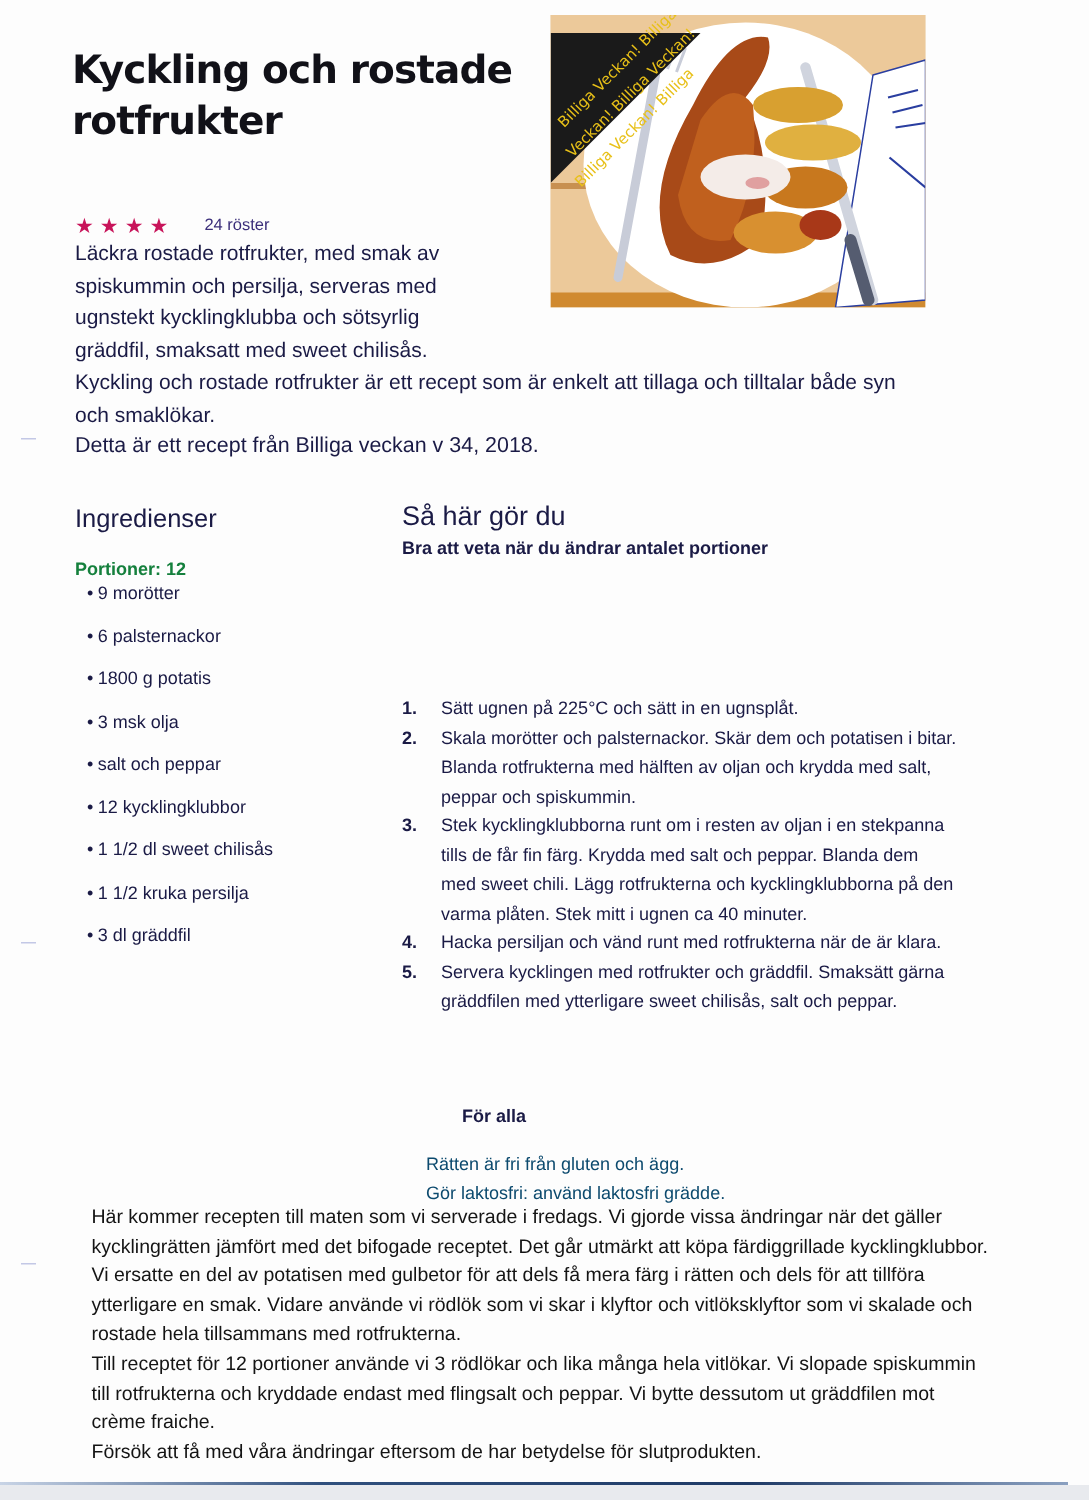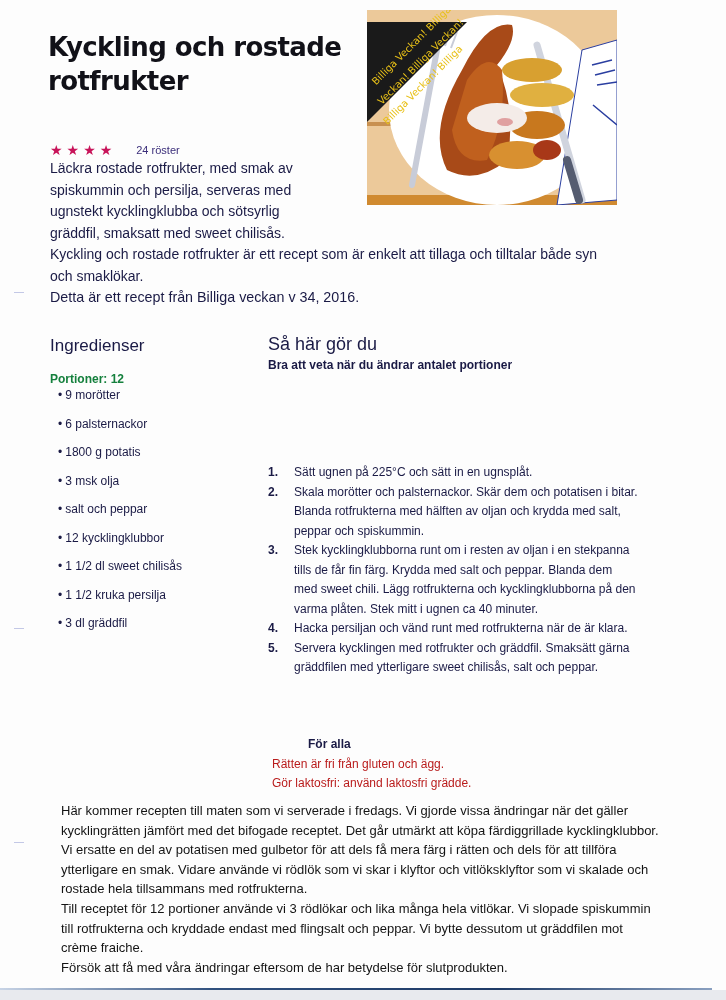--- a/index.html
+++ b/index.html
@@ -72,21 +72,21 @@
   }
   .steps .num { width: 26px; flex: 0 0 26px; font-weight: bold; }
   .steps .txt { flex: 1; }
 
   .allergy-h {
     position: absolute; left: 272px; top: 737px;
     font-size: 12px; font-weight: bold; color: #1a1a45; padding-left: 36px;
   }
   .allergy-p {
     position: absolute; left: 272px; top: 755px;
-    font-size: 12px; line-height: 19px; color: #b91c1c; margin: 0;
+    font-size: 12px; line-height: 19px; color: #0c4a6e; margin: 12px;
   }
 
   .note {
     position: absolute; left: 61px; top: 801px; width: 600px;
     font-size: 13px; line-height: 19.6px; color: #141414; margin: 0;
   }
 
   .bottom-line {
     position: absolute; left: 0; top: 988px; width: 712px; height: 2px;
     background: linear-gradient(to right, #c8d4e6, #30507e 30%, #1e3a66 70%, #8aa0c0);
@@ -144,21 +144,21 @@
   </div>
 
   <p class="intro">
     <span class="short">Läckra rostade rotfrukter, med smak av</span>
     <span class="short">spiskummin och persilja, serveras med</span>
     <span class="short">ugnstekt kycklingklubba och sötsyrlig</span>
     <span class="short">gräddfil, smaksatt med sweet chilisås.</span>
     <span>Kyckling och rostade rotfrukter är ett recept som är enkelt att tillaga och tilltalar både syn och smaklökar.</span>
   </p>
 
-  <p class="source">Detta är ett recept från Billiga veckan v 34, 2016.</p>
+  <p class="source">Detta är ett recept från Billiga veckan v 34, 2018.</p>
 
   <h2 class="ing-h">Ingredienser</h2>
   <div class="portions">Portioner: 12</div>
   <ul class="ing-list">
     <li>9 morötter</li>
     <li>6 palsternackor</li>
     <li>1800 g potatis</li>
     <li>3 msk olja</li>
     <li>salt och peppar</li>
     <li>12 kycklingklubbor</li>

